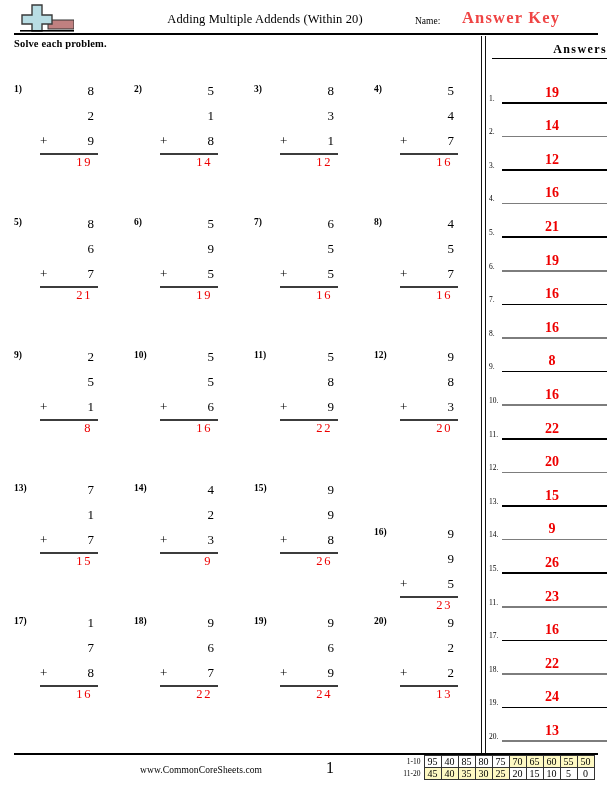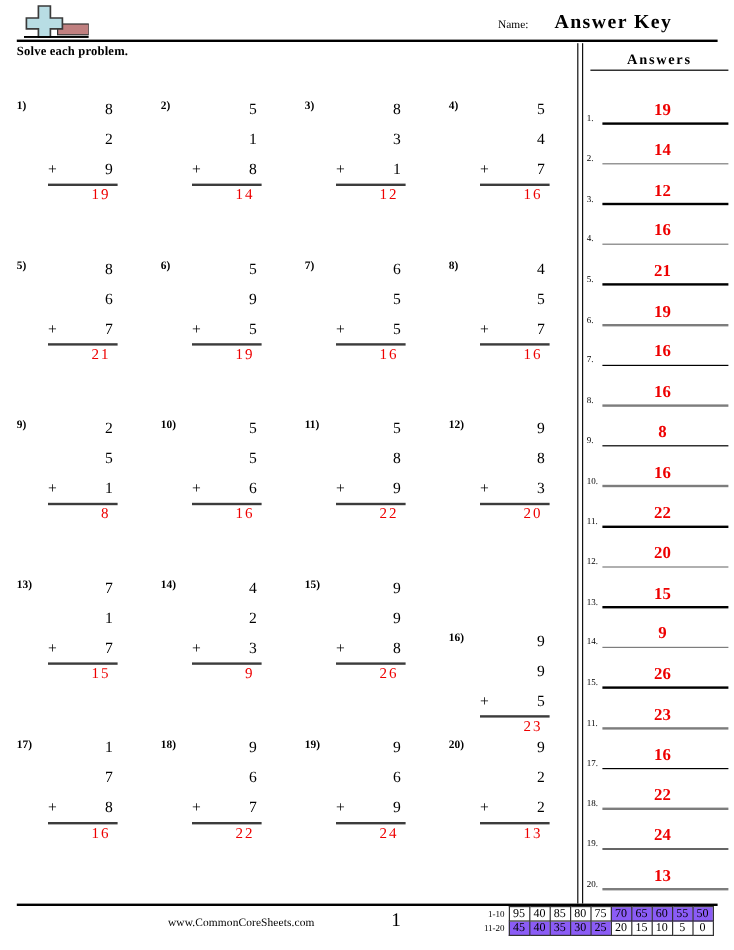--- a/index.html
+++ b/index.html
@@ -18,21 +18,21 @@
   #title {
     position:absolute; left:100px; top:12px; width:330px;
     text-align:center; font-size:12.5px; letter-spacing:0.1px;
   }
   #name-label {
     position:absolute; left:415px; top:16px;
     font-size:9.5px; font-family:"Liberation Serif", serif;
   }
   #answer-key {
     position:absolute; left:462px; top:8px;
-    font-size:16.5px; font-weight:bold; color:#000000;
+    font-size:16.5px; font-weight:bold; color:#ef4444;
     letter-spacing:1.2px; font-family:"Liberation Serif", serif;
   }
   #header-rule {
     position:absolute; left:14px; top:33px; width:584px; height:2px;
     background:#000;
   }
   #instruction {
     position:absolute; left:14px; top:38px;
     font-size:10.5px; font-weight:bold; letter-spacing:0.15px;
   }
@@ -64,21 +64,21 @@
     background:#3c3c3c; top:75px;
   }
   .sum {
     position:absolute; right:12px; top:77px;
     font-size:12.5px; color:#ee0000; letter-spacing:1.6px;
   }
 
   
   #answers-head {
     position:absolute; left:492px; top:42px; width:115px;
-    text-align:center; font-size:12px; font-weight:bold;
+    text-align:right; font-size:12px; font-weight:bold;
     letter-spacing:1.4px;
     border-bottom:1.6px solid #000; padding-bottom:1px;
   }
   #answer-list { position:absolute; left:489px; top:70px; width:120px; }
   .arow { position:relative; height:33.6px; }
   .anum {
     position:absolute; left:0px; bottom:1px;
     font-size:7.5px; font-family:"Liberation Serif", serif;
   }
   .aline {
@@ -117,35 +117,36 @@
   #score-table td {
     border:1px solid #333; width:17px; height:11px;
     text-align:center; font-size:10px; line-height:11px;
     font-family:"Liberation Serif", serif;
   }
   #score-table td.rowlabel {
     border:none; width:25px; text-align:right; padding-right:3px;
     font-size:7.5px;
     margin-left:26px;
   }
-  #score-table td.hl { background:#8b5cf6; }
+  #score-table td.hl { background:#fef9c3; }
 </style>
 </head>
 <body>
 
 <div id="page">
 
   <div id="header">
     <div id="logo">
       <svg width="56" height="30" viewBox="0 0 56 30">
         <rect x="30" y="17" width="26" height="9" fill="#c08080" stroke="#333" stroke-width="1"></rect>
         <path d="M14 2 L24 2 L24 12 L34 12 L34 21 L24 21 L24 28 L14 28 L14 21 L4 21 L4 12 L14 12 Z" fill="#b8dde4" stroke="#3a3a3a" stroke-width="1.4"></path>
         <rect x="2" y="27" width="54" height="1.6" fill="#000"></rect>
       </svg>
     </div>
+    <div id="title">Adding Multiple Addends (Within 20)</div>
     <div id="name-label">Name:</div>
     <div id="answer-key">Answer Key</div>
     <div id="header-rule"></div>
     <div id="instruction">Solve each problem.</div>
   </div>
 
   <div id="divider-a"></div>
   <div id="divider-b"></div>
 
   <div id="grid">

